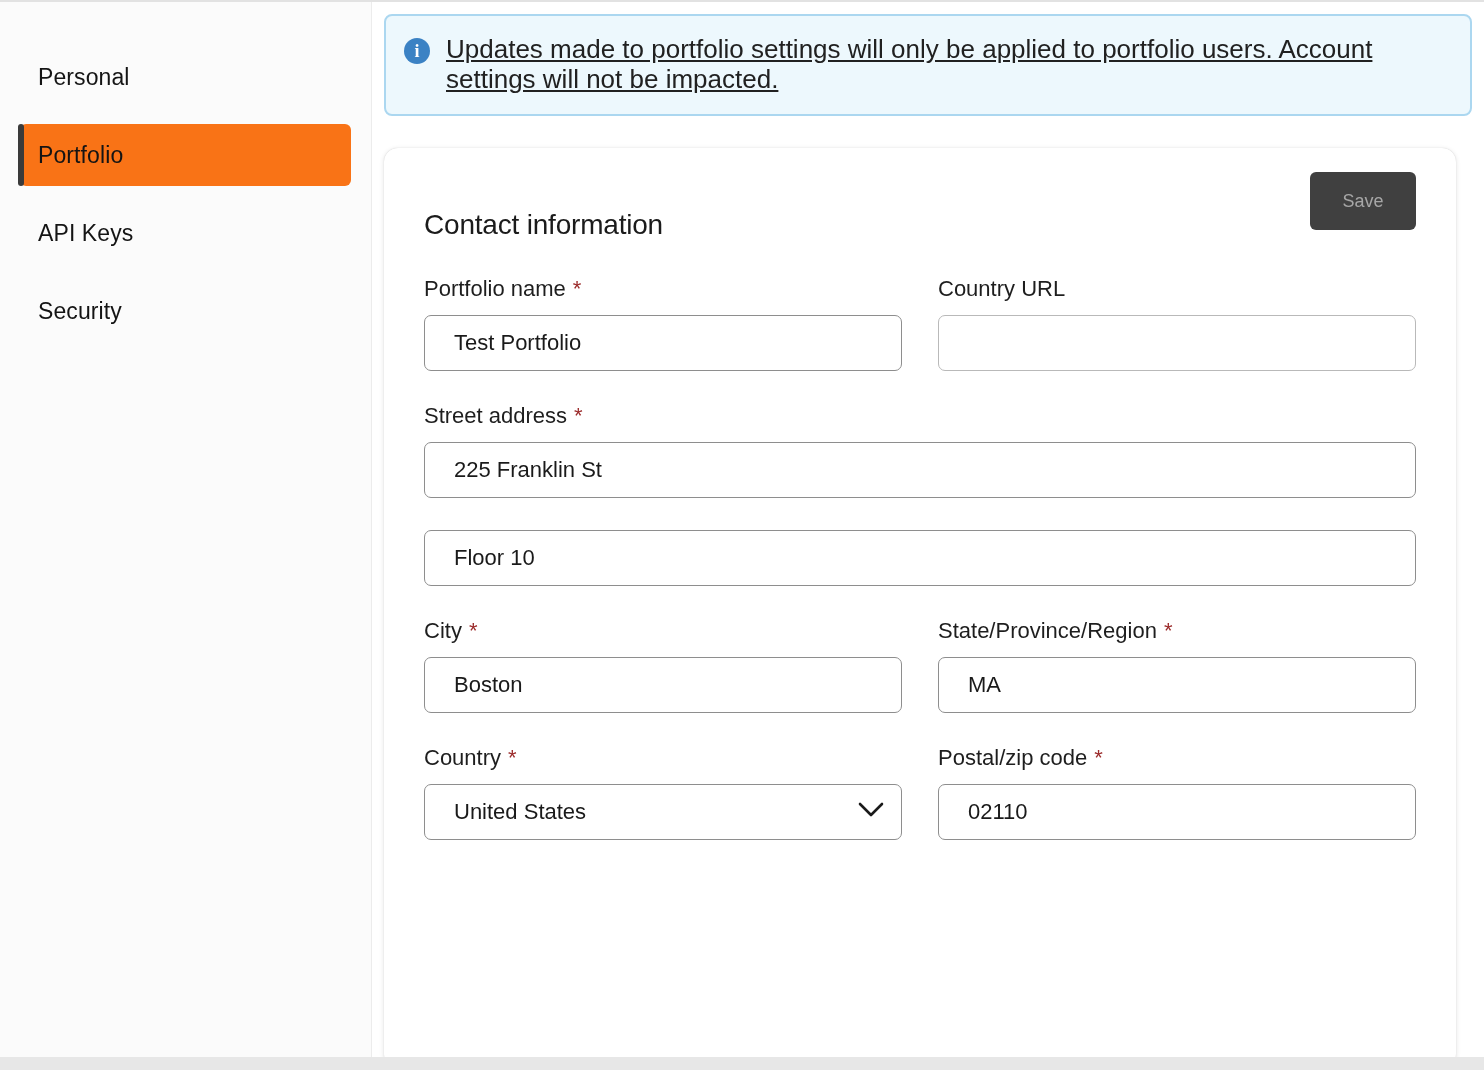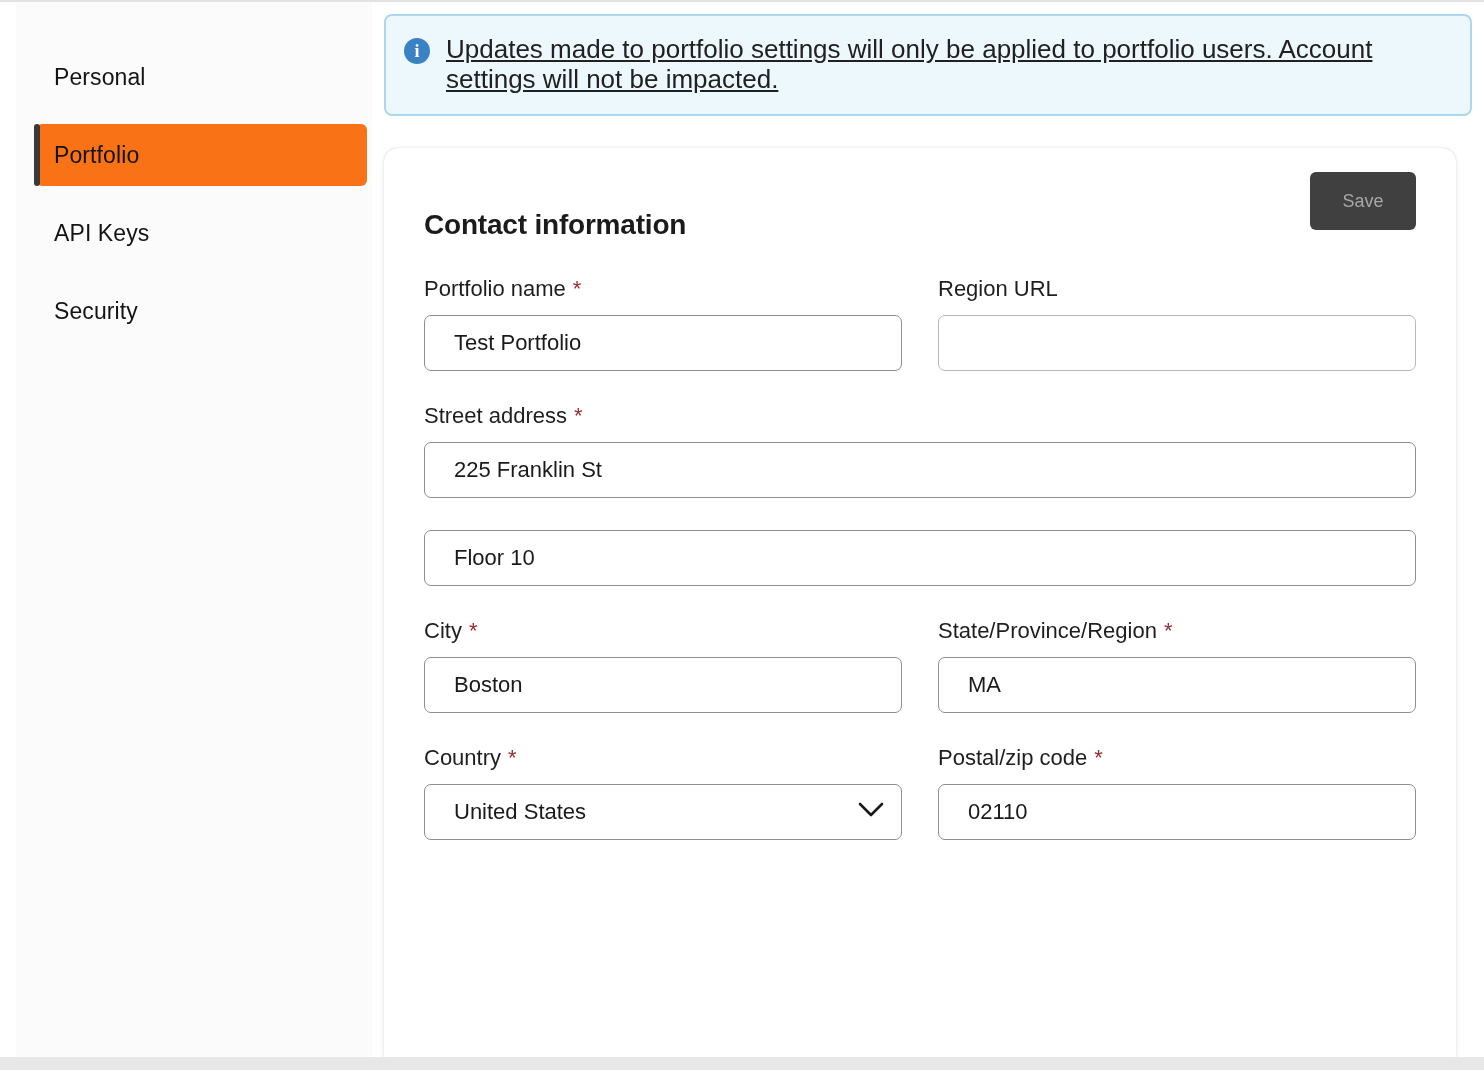--- a/index.html
+++ b/index.html
@@ -13,21 +13,21 @@
   #root {
     position: relative;
     width: 1484px; height: 1070px;
     background: #ffffff;
     border-top: 2px solid #e2e2e2;
   }
 
   
   #sidebar {
     position: absolute;
-    left: 16px; top: 0;
+    left: 0; top: 0;
     width: 372px; height: 1055px;
     background: #fbfbfb;
     border-right: 1px solid #ececec;
     padding-top: 44px;
   }
   .nav-item {
     position: relative;
     height: 62px;
     margin: 0 20px 16px 20px;
     display: flex;
@@ -107,21 +107,21 @@
     overflow: hidden;
   }
   #card-header {
     display: flex;
     align-items: flex-start;
     justify-content: space-between;
     height: 58px;
   }
   #card-title {
     font-size: 28px;
-    font-weight: bold;
+    font-weight: normal;
     color: #1b1b1b;
     letter-spacing: -.2px;
   }
   #save-button {
     background: #404040;
     color: #a6a6a6;
     border: none;
     border-radius: 6px;
     font-size: 18px;
     font-family: "Liberation Sans", sans-serif;
@@ -219,21 +219,21 @@
       <div class="row">
         <div class="field half">
           <label class="flabel">
             <span>Portfolio name</span>
             <span class="req">*</span>
           </label>
           <input class="input" type="text" value="Test Portfolio" style="">
         </div>
         <div class="field half">
           <label class="flabel">
-            <span>Region URL</span>
+            <span>Country URL</span>
             <span class="req"></span>
           </label>
           <input class="input empty" type="text" value="" style="">
         </div>
       </div>
 
       <div class="row">
         <div class="field full">
           <label class="flabel">
             <span>Street address</span>

